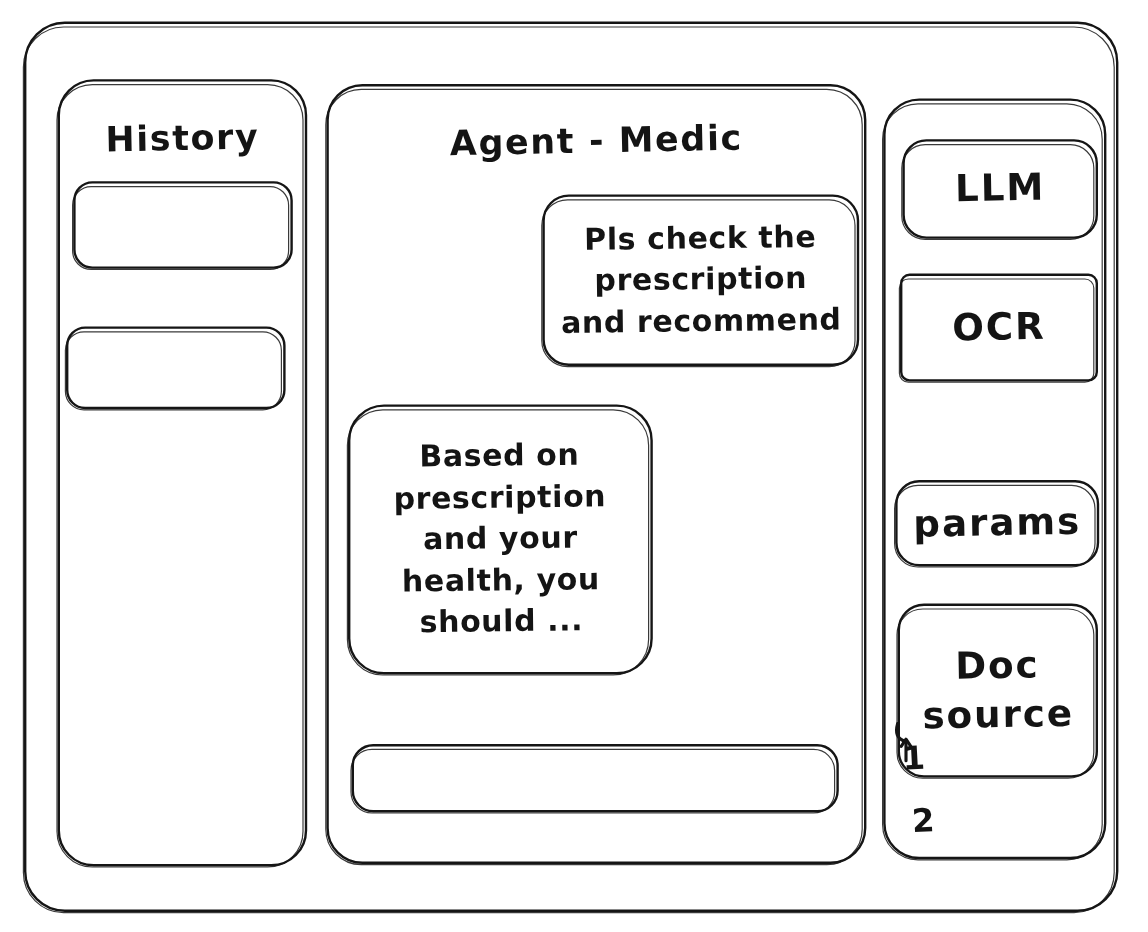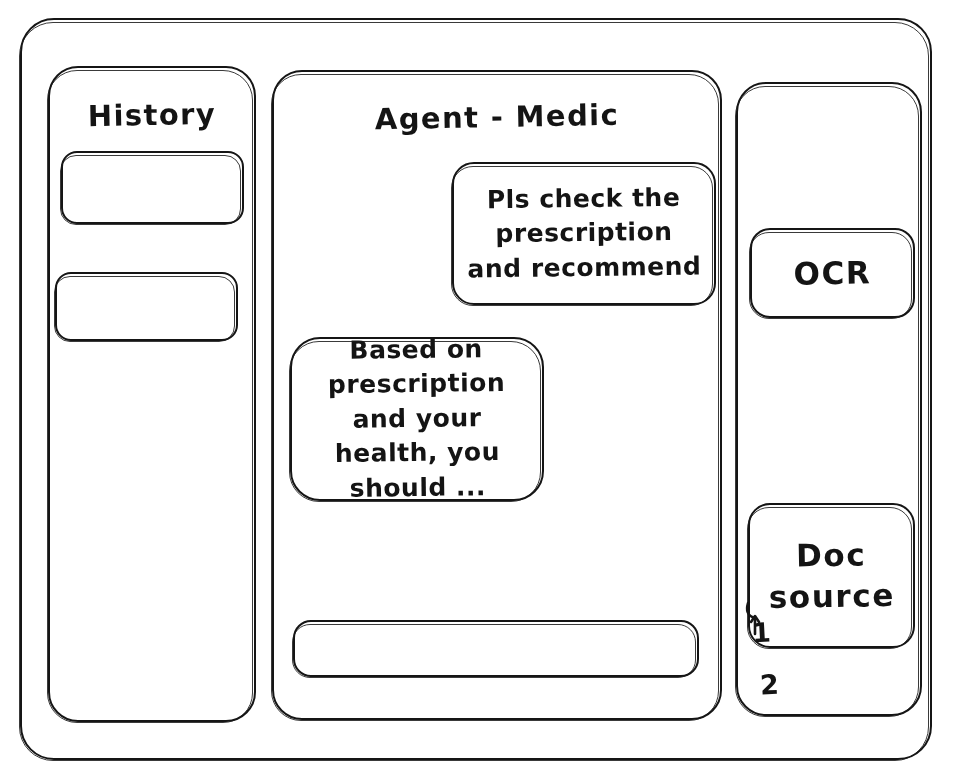--- a/index.html
+++ b/index.html
@@ -96,26 +96,26 @@
 
   #history-panel { left: 48px; top: 66px; width: 208px; height: 656px; border-radius: 30px; }
   #history-title { left: 48px; top: 96px; width: 208px; }
   #history-item-1 { left: 61px;  top: 151px; width: 183px; height: 73px;  border-radius: 16px; }
   #history-item-2 { left: 55px;  top: 272px; width: 183px; height: 69px;  border-radius: 16px; }
 
   #agent-panel { left: 272px; top: 70px; width: 450px; height: 650px; border-radius: 30px; }
   #agent-title { left: 272px; top: 98px; width: 450px; }
 
   #user-bubble  { left: 452px; top: 162px; width: 264px; height: 143px; border-radius: 22px; }
-  #agent-bubble { left: 290px; top: 337px; width: 254px; height: 164px; border-radius: 30px; }
+  #agent-bubble { left: 290px; top: 337px; width: 254px; height: 225px; border-radius: 30px; }
   #composer     { left: 293px; top: 620px; width: 406px; height: 57px;  border-radius: 18px; }
 
   #tools-panel { left: 736px; top: 82px; width: 186px; height: 634px; border-radius: 30px; }
   #tool-llm    { left: 752px; top: 116px; width: 163px; height: 83px; border-radius: 20px; }
-  #tool-ocr    { left: 750px; top: 228px; width: 165px; height: 90px; border-radius: 20px; padding-left: 12px; }
+  #tool-ocr    { left: 750px; top: 228px; width: 165px; height: 90px; border-radius: 8px; padding-left: 12px; }
   #tool-params { left: 746px; top: 400px; width: 170px; height: 72px; border-radius: 20px; }
   #tool-doc    { left: 748px; top: 503px; width: 167px; height: 145px; border-radius: 22px; }
 
   #doc-num-1 { left: 752px; top: 615px; }
   #doc-num-2 { left: 760px; top: 667px; }
 
   
   #doc-connector { position: absolute; left: 744px; top: 600px; width: 40px; height: 40px; }
 </style>
 </head>
@@ -154,25 +154,31 @@
 health, you
 should ...</div>
   </div>
 
   <div class="sketch-rect" id="composer">
     <div class="hand bubble-text"></div>
   </div>
 
   <div class="sketch-rect" id="tools-panel"></div>
 
+  <div class="sketch-rect" id="tool-llm">
+    <div class="hand card-label">LLM</div>
+  </div>
 
   <div class="sketch-rect" id="tool-ocr">
     <div class="hand card-label">OCR</div>
   </div>
 
+  <div class="sketch-rect" id="tool-params">
+    <div class="hand card-label">params</div>
+  </div>
 
   <div class="sketch-rect" id="tool-doc">
     <div class="hand card-label">Doc
 source</div>
   </div>
 
   <svg id="doc-connector" viewBox="0 0 40 40">
     <path d="M4 3 C2 10, 3 16, 11 18 L11 34" fill="none" stroke="#151515" stroke-width="2.6" stroke-linecap="round"></path>
     <path d="M7 22 L11 16 L15 22" fill="none" stroke="#151515" stroke-width="2.6" stroke-linecap="round" stroke-linejoin="round"></path>
   </svg>

